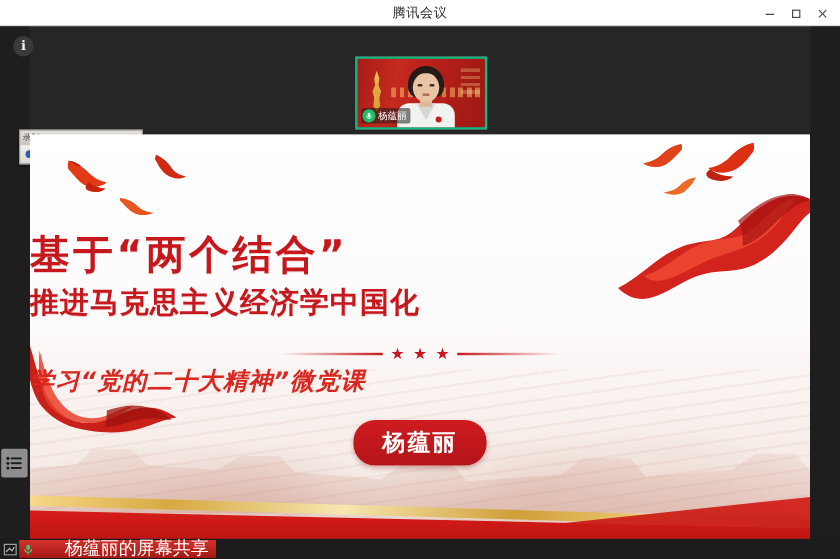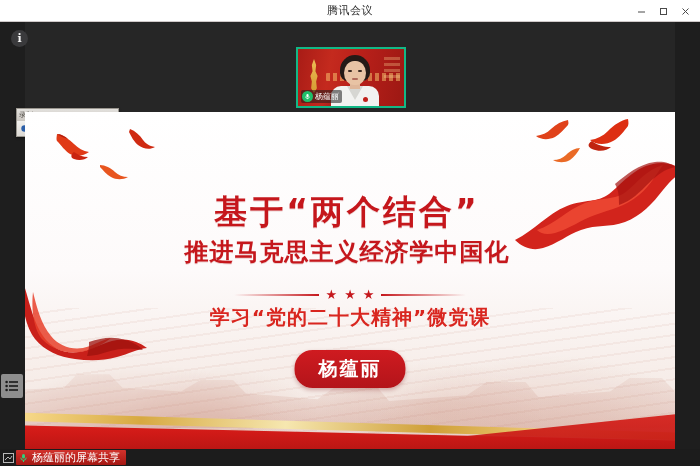--- a/index.html
+++ b/index.html
@@ -154,38 +154,39 @@
   
   .dove{position:absolute;}
   .dove svg{display:block;}
 
   
   .ribbon{position:absolute;}
   .ribbon svg{display:block;}
 
   
   .slide-title1,.slide-title2{
-    position:absolute;left:0;width:644px;text-align:center;
+    position:absolute;left:0;width:644px;text-align:left;
     color:#c5171c;font-weight:bold;white-space:nowrap;
     font-family:"DejaVu Sans","Liberation Sans",sans-serif;
     text-shadow:0 1px 0 rgba(160,20,20,.18);
   }
   .slide-title1{top:78px;font-size:33px;letter-spacing:3px;}
   .slide-title2{top:124px;font-size:24px;letter-spacing:1px;}
   .star-div{
     position:absolute;top:176px;left:0;width:650px;
     display:flex;align-items:center;justify-content:center;gap:7px;
   }
   .sd-line{width:85px;height:2px;background:linear-gradient(90deg,rgba(197,23,28,0),#c5171c);}
   .sd-line.right{background:linear-gradient(90deg,#c5171c,rgba(197,23,28,0));}
   .sd-star{color:#c5171c;font-size:13px;line-height:1;}
   .slide-sub{
-    position:absolute;top:192px;left:0;width:650px;text-align:center;
+    position:absolute;top:192px;left:0;width:650px;text-align:left;
     color:#d9261f;font-size:20px;font-weight:bold;letter-spacing:1px;white-space:nowrap;
     font-family:"DejaVu Sans","Liberation Sans",sans-serif;
+    font-style:italic;
   }
   .name-pill{
     position:absolute;left:50%;transform:translateX(-50%);top:238px;
     background:linear-gradient(180deg,#cf1b20,#b3141a);
     color:#fff;font-size:19px;font-weight:bold;letter-spacing:2px;
     padding:6px 24px;border-radius:18px;white-space:nowrap;
     box-shadow:0 2px 4px rgba(120,10,10,.3);
     font-family:"DejaVu Sans","Liberation Sans",sans-serif;
   }
   .cursor{position:absolute;left:390px;top:348px;}
@@ -222,21 +223,21 @@
     position:absolute;left:0;bottom:0;width:700px;height:17px;
     background:#1c1c1c;display:flex;align-items:center;
   }
   .sb-win-ic{width:16px;height:17px;display:flex;align-items:center;justify-content:center;}
   .sb-share{
     height:15px;display:flex;align-items:center;gap:3px;padding:0 6px 0 2px;
     background:linear-gradient(180deg,#d2322c,#a51813);
     border-radius:1px;
   }
   .sb-mic{width:11px;height:11px;display:flex;align-items:center;justify-content:center;}
-  .sb-text{font-size:11px;color:#ffffff;white-space:nowrap;font-family:"DejaVu Sans",sans-serif;}
+  .sb-text{font-size:15px;color:#ffffff;white-space:nowrap;font-family:"DejaVu Sans",sans-serif;margin-left:22px;}
 </style>
 </head>
 <body>
 
 <div class="app">
 
   <div class="titlebar">
     <div class="tb-title">腾讯会议</div>
     <div class="winbtns">
       <div class="winbtn">

